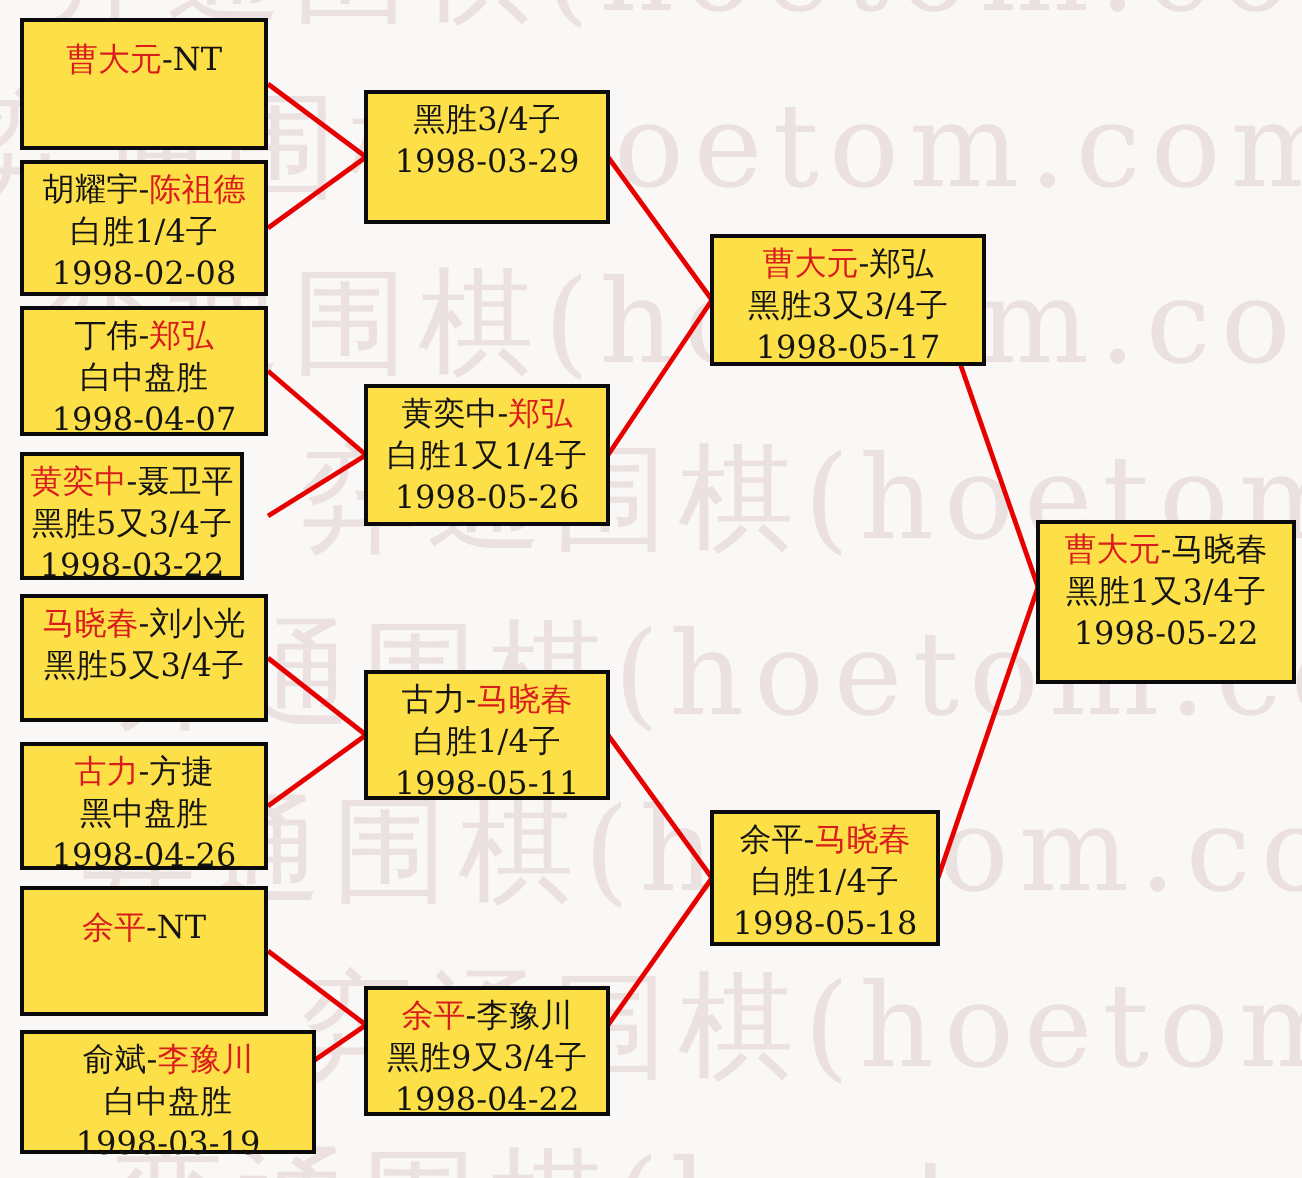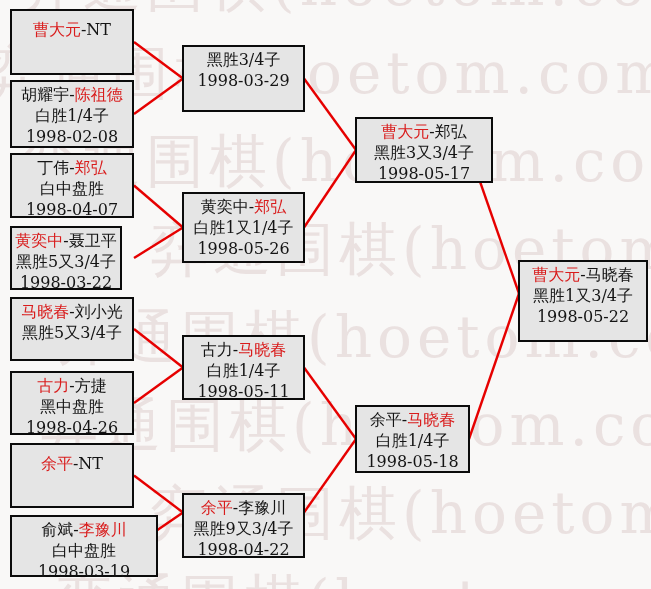--- a/index.html
+++ b/index.html
@@ -14,21 +14,21 @@
     font-size:58px;line-height:66px;letter-spacing:5px;
     color:rgba(210,186,186,0.38);
     font-family:"DejaVu Serif","Liberation Serif",serif;
     pointer-events:none;user-select:none;
   }
   
   .lines{position:absolute;left:0;top:0;z-index:1;}
   
   .box{
     position:absolute;z-index:2;box-sizing:border-box;
-    background:#e5e5e5;border:2px solid #0b0b0b;
+    background:#fde047;border:2px solid #0b0b0b;
     text-align:center;color:#141414;
     font-size:16px;line-height:21px;
     padding-top:2px;
   }
   .box.nt{padding-top:8px;}
   .box .line{white-space:nowrap;}
   .red{color:#d model91c1c;}
   .red{color:#d91c1c;}
 </style>
 </head>

